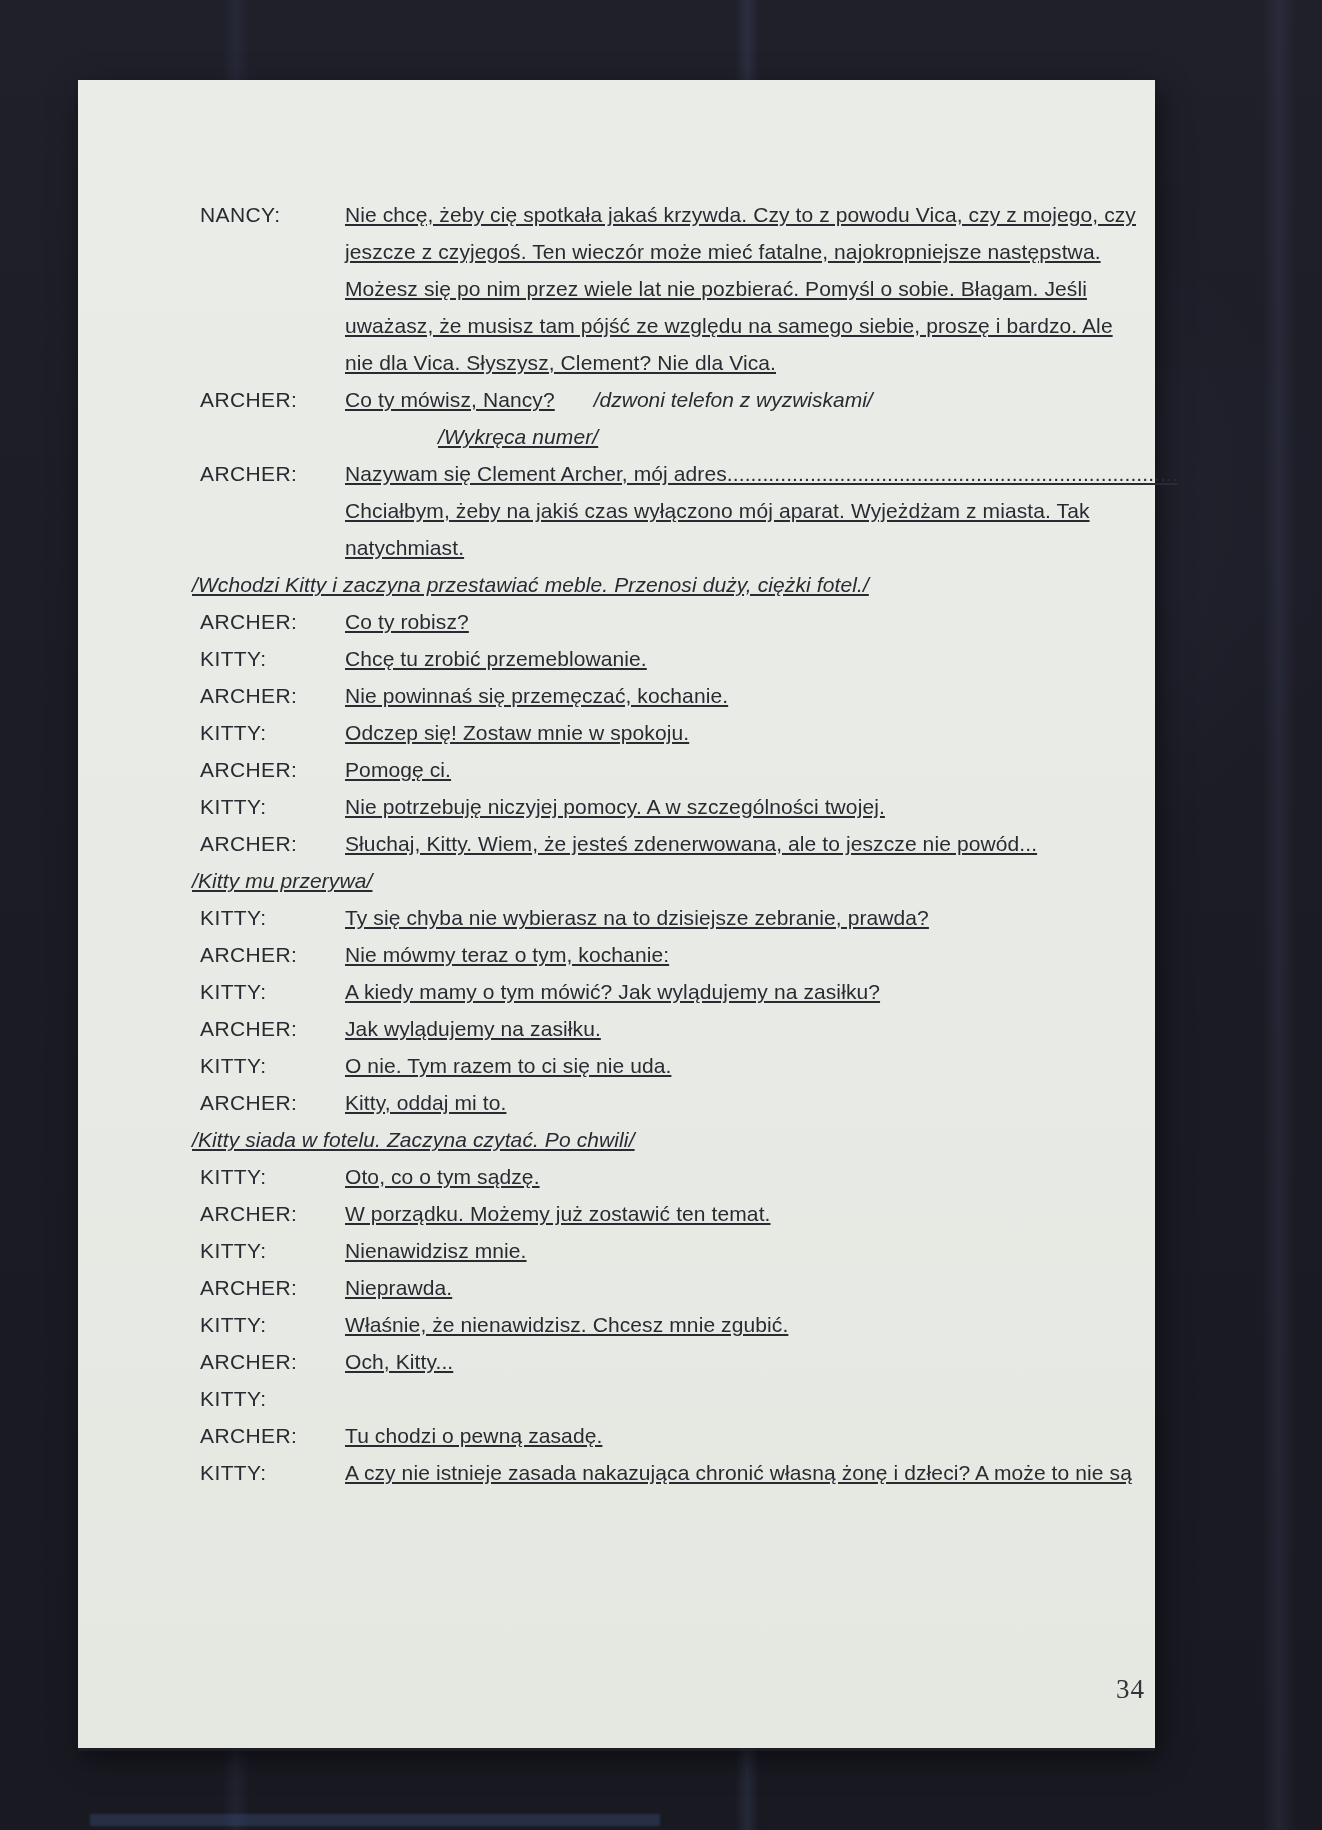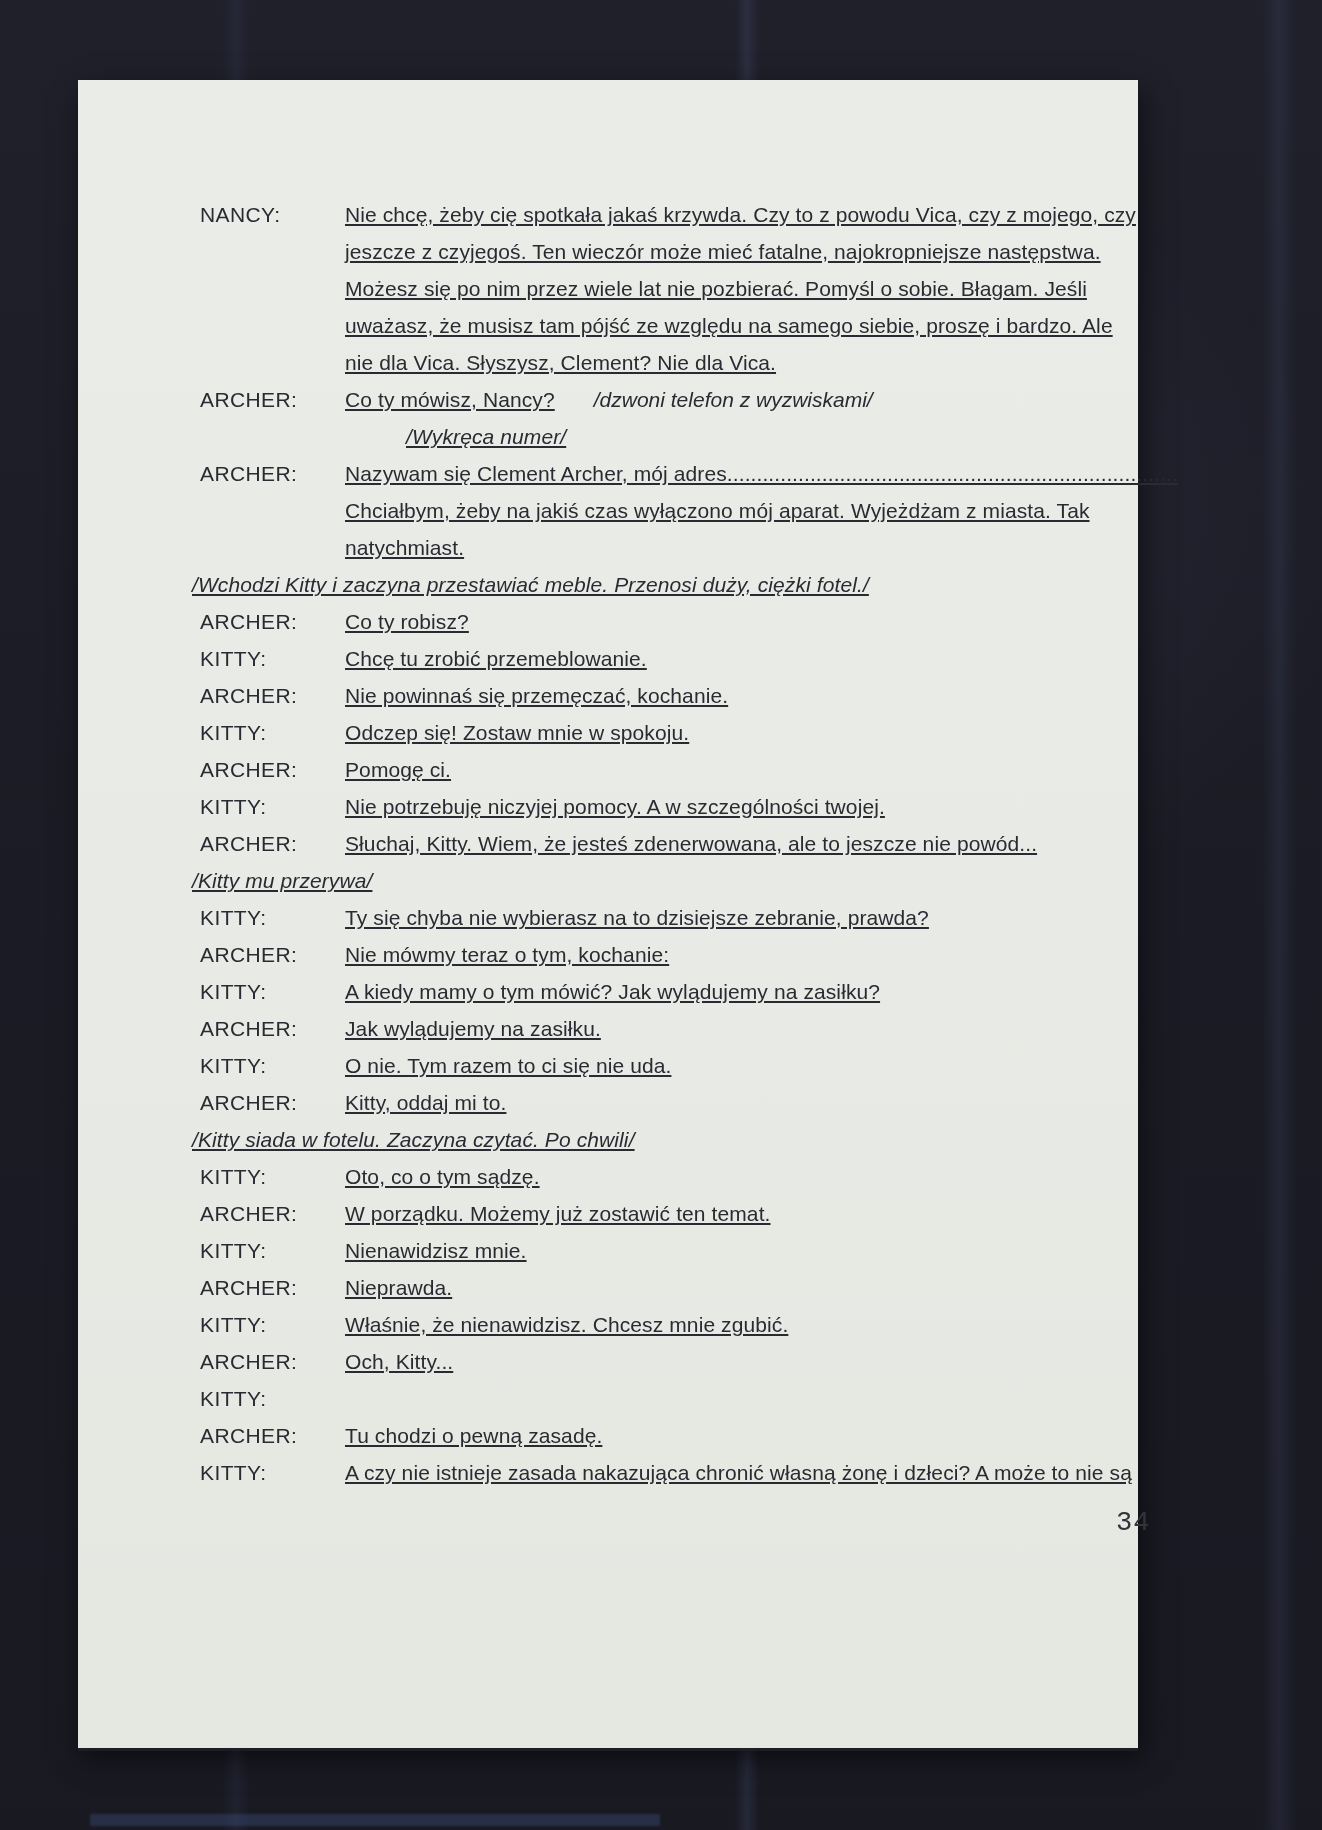--- a/index.html
+++ b/index.html
@@ -43,20 +43,21 @@
     filter: blur(1px);
   }
   .paper {
     position: absolute;
     left: 78px;
     top: 80px;
     width: 1060px;
     height: 1668px;
     background: linear-gradient(180deg, #eaece7 0%, #e8eae5 55%, #e5e7e1 100%);
     box-shadow: 0 3px 0 rgba(35,35,44,0.65), 4px 10px 26px rgba(0,0,0,0.55);
+    padding-left: 17px;
   }
   .script-lines {
     position: absolute;
     left: 122px;
     top: 116px;
     right: 30px;
     color: #2a2a32;
     font-size: 21px;
   }
   .line {
@@ -66,28 +67,28 @@
     display: flex;
     align-items: baseline;
   }
   .spk {
     flex: 0 0 145px;
     width: 145px;
     letter-spacing: 0.4px;
   }
   .txt { letter-spacing: 0.1px; text-decoration: underline; }
   .stage { font-style: italic; }
-  .center-offset { margin-left: 61px; }
+  .center-offset { margin-left: 93px; }
   .inline-stage { margin-left: 39px; }
   .stage-margin .txt { margin-left: -8px; }
   .page-number {
     position: absolute;
     left: 1038px;
-    top: 1428px;
-    font-family: Liberation Mono, monospace;
+    top: 1594px;
+    font-family: Liberation Serif, serif;
     font-size: 27px;
     color: #33333b;
     letter-spacing: 1px;
   }
 </style>
 </head>
 <body>
 
 <div class="scan-bg"></div>
 <div class="streak s1"></div>

